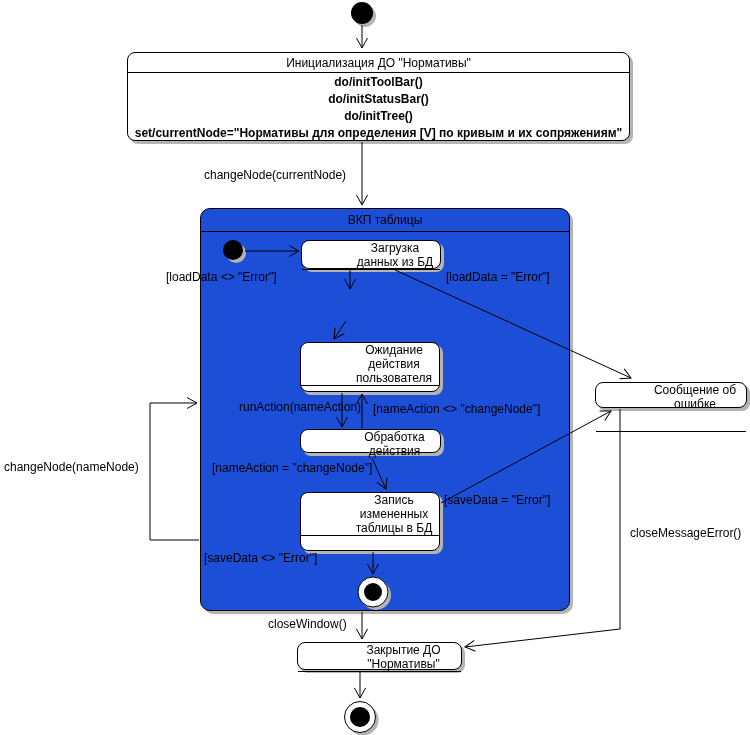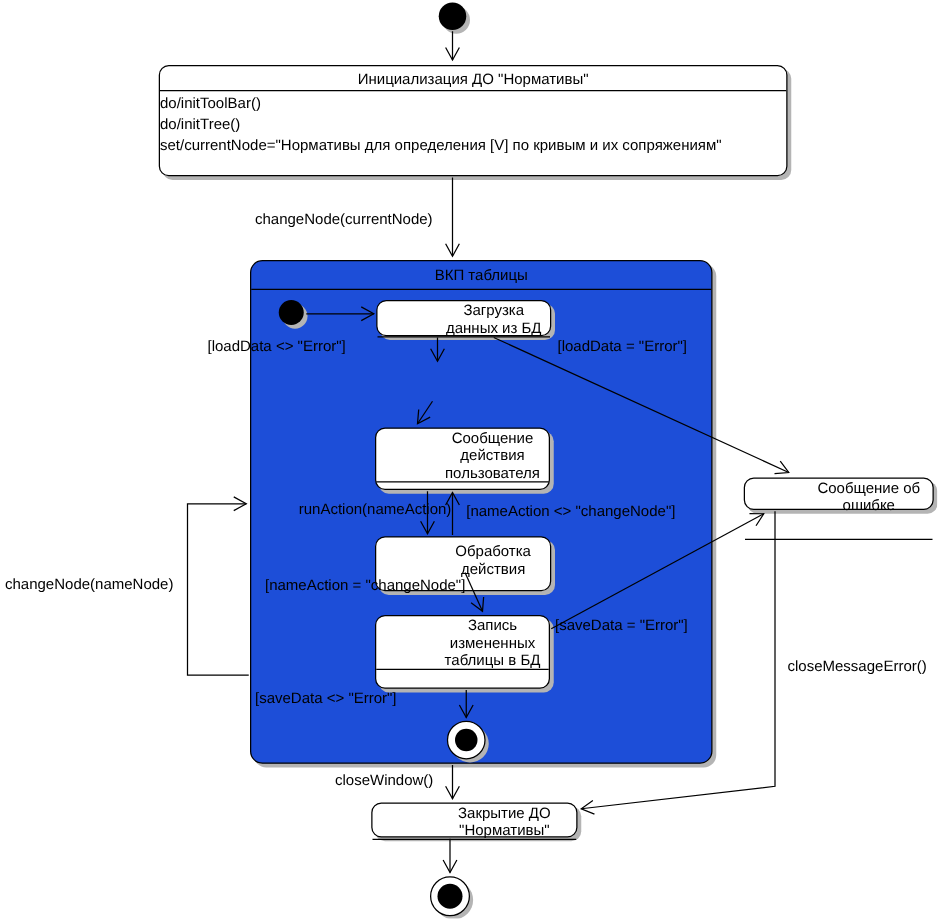--- a/index.html
+++ b/index.html
@@ -25,53 +25,54 @@
     height:22px;border-bottom:1px solid #000;display:flex;align-items:center;justify-content:center;
   }
   .init-state{
     position:absolute;box-sizing:border-box;background:#fff;border:1px solid #000;
     border-radius:8px;box-shadow:3px 3px 0 #b4b4b4;z-index:5;
   }
   .init-state .title{
     height:19px;border-bottom:1px solid #000;display:flex;align-items:center;justify-content:center;
   }
   .init-state .actions{padding-top:1px;}
-  .init-state .actions div{text-align:left;line-height:17px;white-space:nowrap;}
+  .init-state .actions div{text-align:center;line-height:17px;white-space:nowrap;font-weight:bold;}
   .edge-label{position:absolute;white-space:nowrap;z-index:20;line-height:13px;}
 </style>
 </head>
 <body>
 
 <div class="canvas">
 
   <div class="composite" style="left:200px;top:208px;width:370px;height:403px;">
     <div class="header">ВКП таблицы</div>
   </div>
 
   <div class="init-state" style="left:127px;top:52px;width:503px;height:89px;">
     <div class="title">Инициализация ДО "Нормативы"</div>
     <div class="actions">
       <div>do/initToolBar()</div>
+      <div>do/initStatusBar()</div>
       <div>do/initTree()</div>
       <div>set/currentNode="Нормативы для определения [V] по кривым и их сопряжениям"</div>
     </div>
   </div>
 
   <div class="state" style="left:301px;top:240px;width:140px;height:29px;">
     <div class="name">Загрузка данных из БД</div>
     <div class="compartment" style="height:6px;"></div>
   </div>
 
 
   <div class="state" style="left:300px;top:342px;width:140px;height:50px;">
-    <div class="name">Сообщение действия пользователя</div>
+    <div class="name">Ожидание действия пользователя</div>
     <div class="compartment" style="height:11px;"></div>
   </div>
 
-  <div class="state" style="left:300px;top:429px;width:141px;height:44px;align-items:center;">
+  <div class="state" style="left:300px;top:429px;width:141px;height:24px;align-items:center;">
     <div class="name">Обработка действия</div>
     <div class="compartment" style="height:5px;"></div>
   </div>
 
   <div class="state" style="left:300px;top:492px;width:140px;height:59px;">
     <div class="name">Запись измененных таблицы в БД</div>
     <div class="compartment" style="height:21px;"></div>
   </div>
 
   <div class="state" style="left:595px;top:382px;width:152px;height:26px;gap:20px;">

